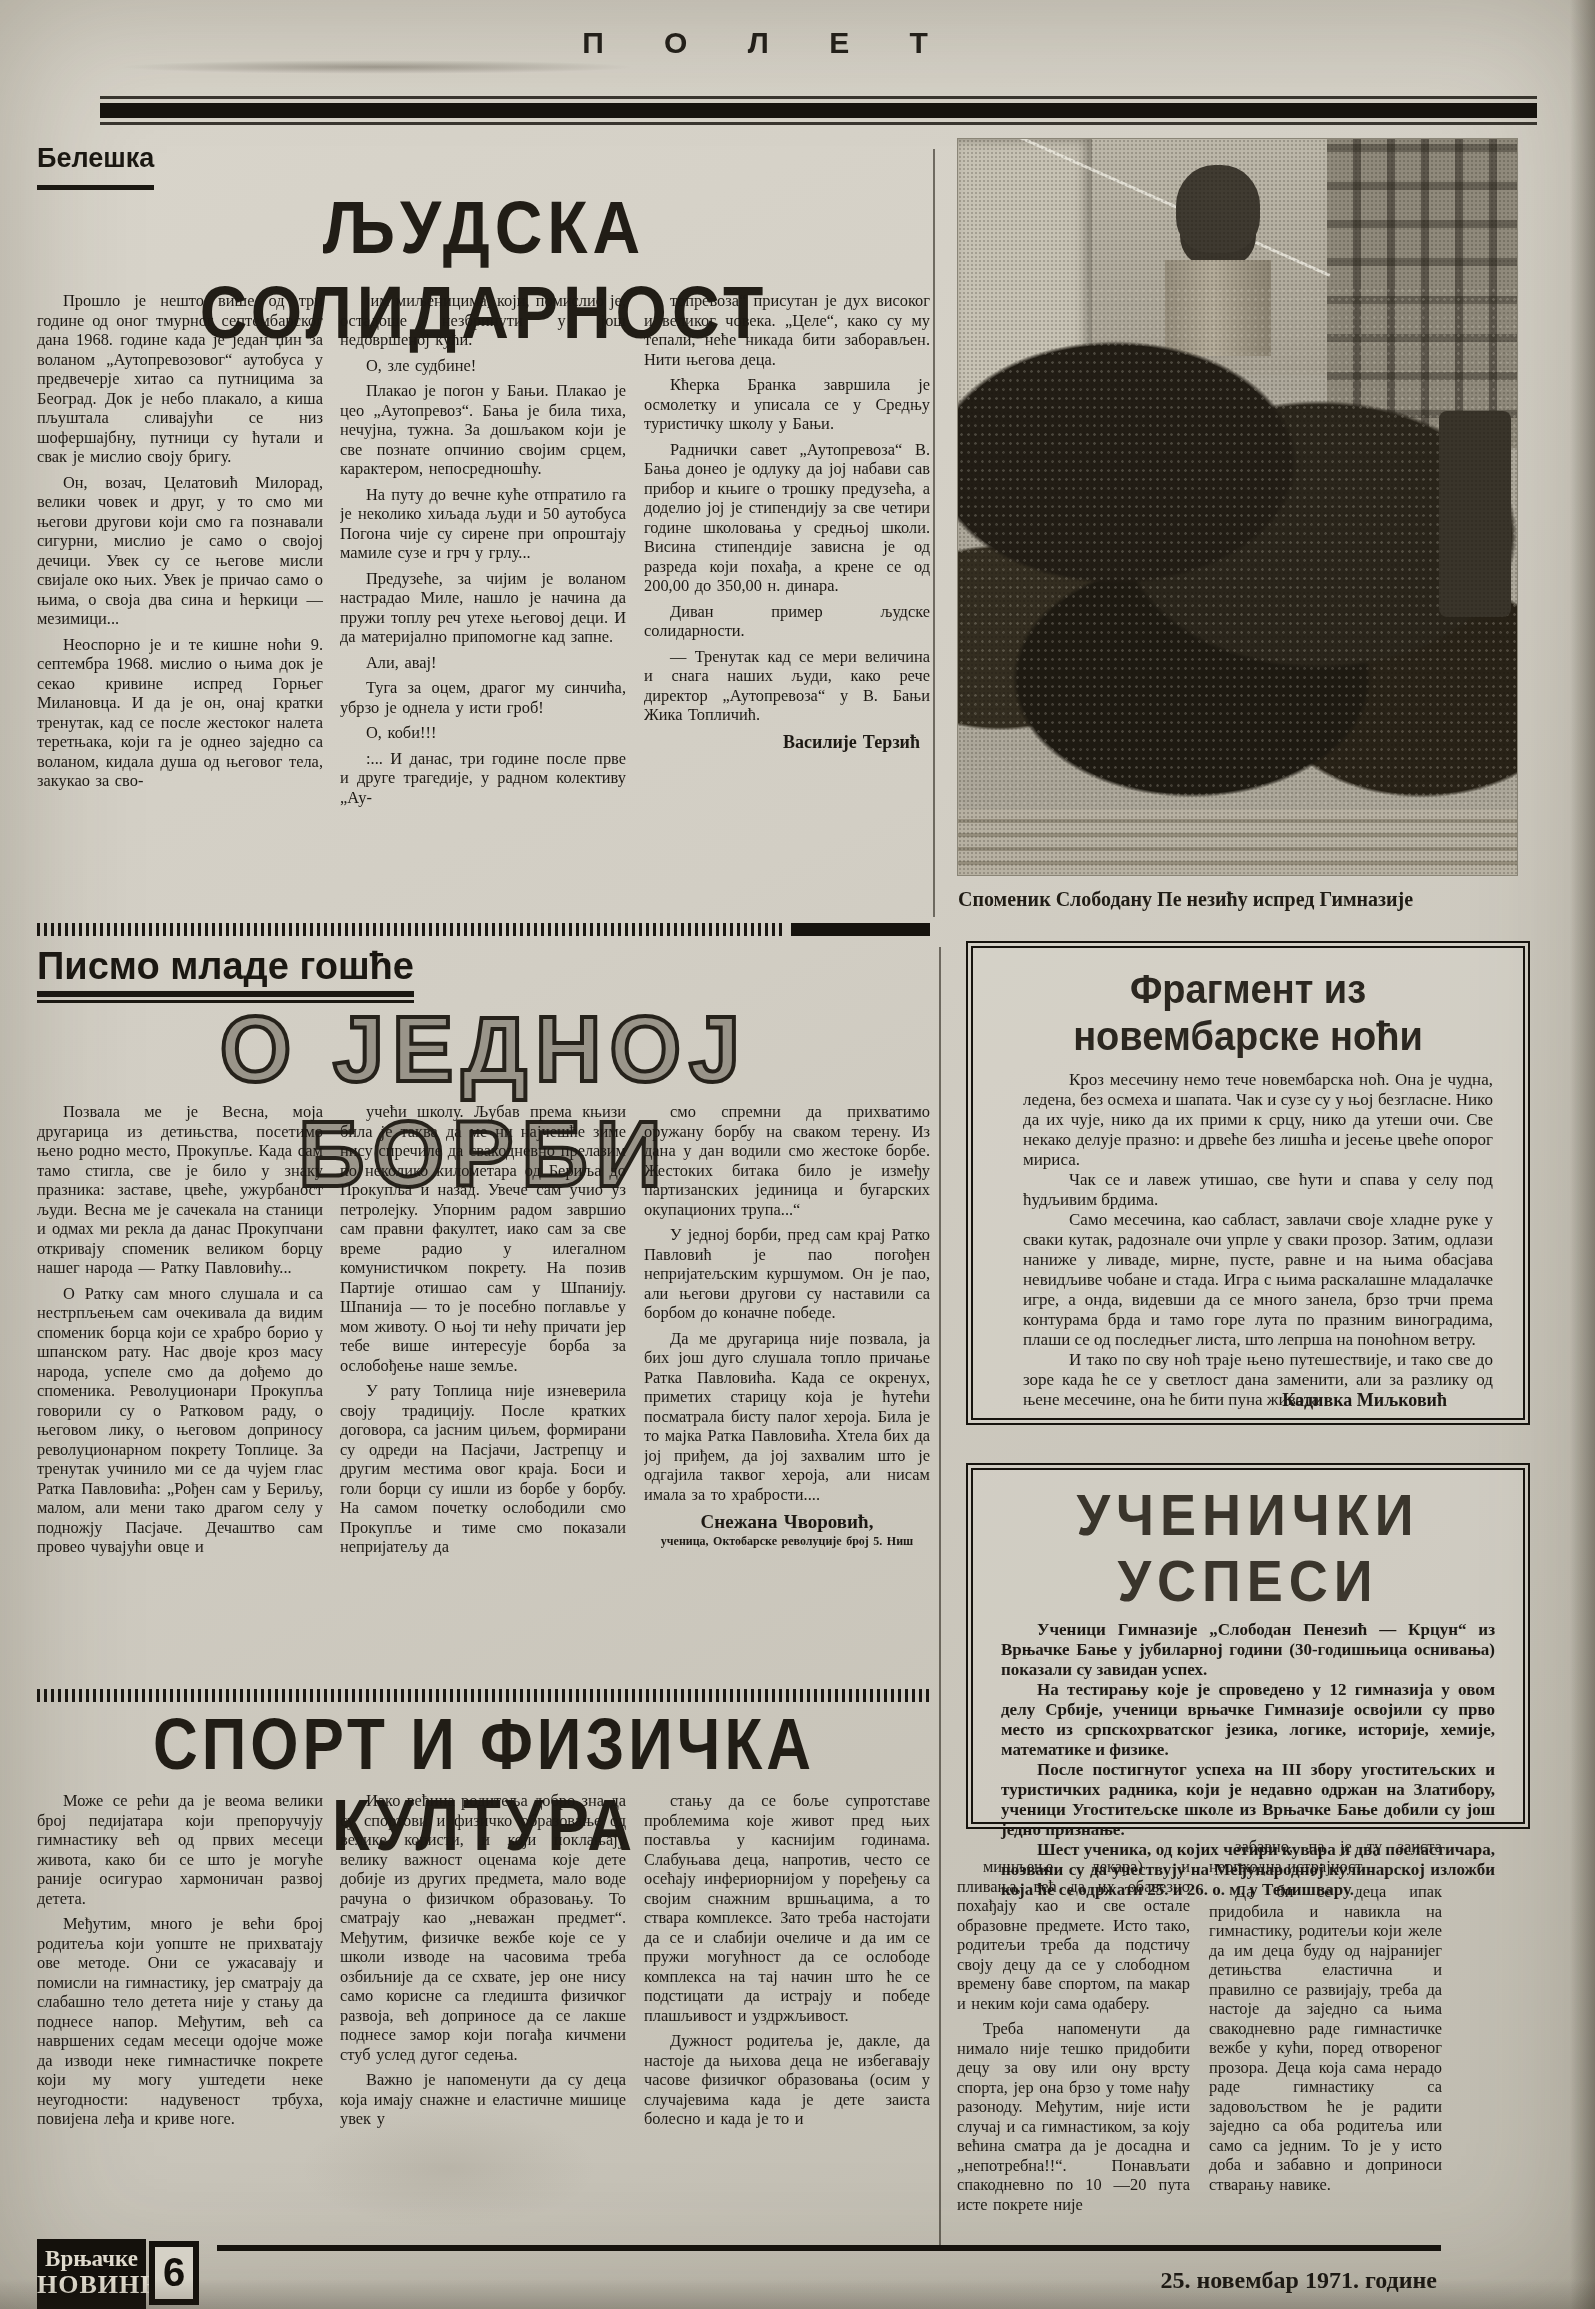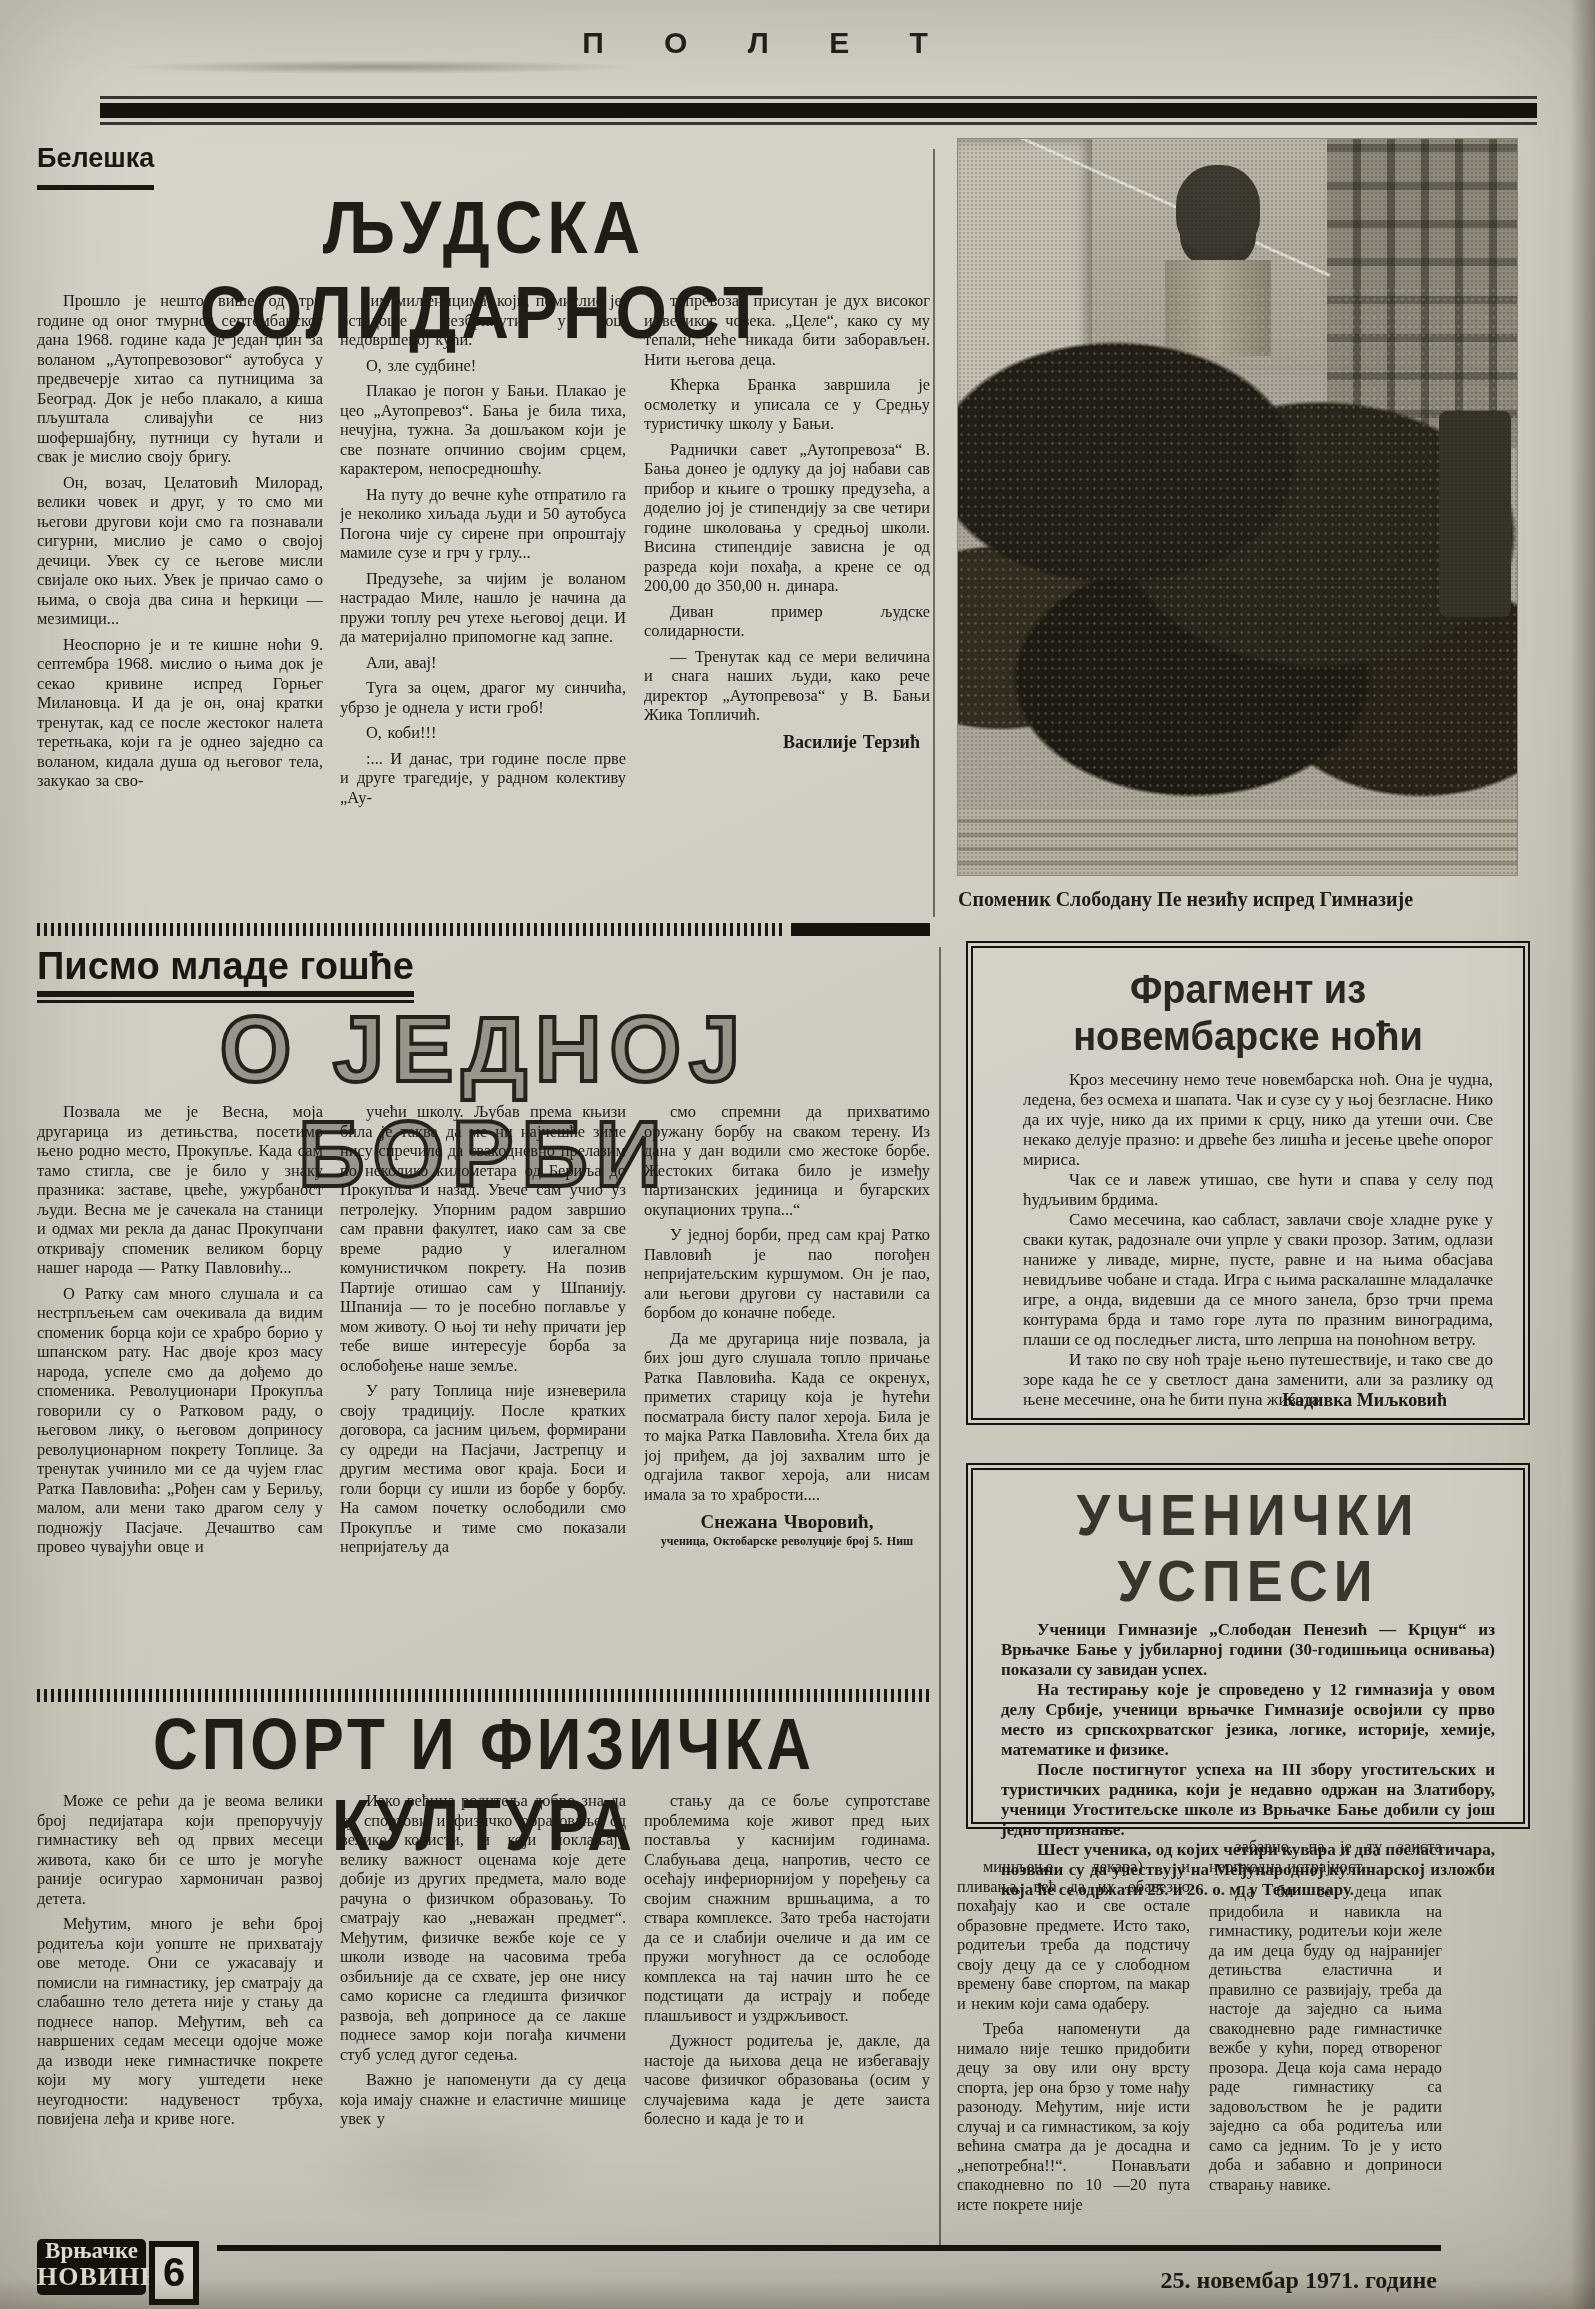--- a/index.html
+++ b/index.html
@@ -111,23 +111,23 @@
   .box-success .para{text-indent:36px;margin:0;}
 
   
   .h-sport{top:1703px;font-size:62px;letter-spacing:4px;transform:scale(1,1.15);transform-origin:top;}
   .sport-col{top:1791px;height:473px;}
   .sport-col-r{top:1837px;height:428px;width:233px;}
   .c4{left:957px;margin-top:20px;} .c5{left:1209px;}
 
   
   .footer-line{position:absolute;top:2245px;left:217px;width:1224px;height:6px;background:#16130e;}
-  .brand-box{position:absolute;left:37px;top:2239px;width:109px;height:56px;background:#14110c;
-    color:#ded9cc;text-align:center;border-radius:5px;
-    font-weight:bold;line-height:1.05;padding-top:0;box-sizing:border-box;}
+  .brand-box{position:absolute;left:37px;top:2239px;width:109px;height:71px;background:#14110c;
+    color:#ded9cc;text-align:center;border-radius:0;
+    font-weight:bold;line-height:1.05;padding-top:8px;box-sizing:border-box;}
   .brand-l1{font-size:23px;} .brand-l2{font-size:26px;letter-spacing:1px;}
   .pagenum-box{position:absolute;left:149px;top:2241px;width:50px;height:64px;background:#d5d1c6;
     border:6px solid #14110c;box-sizing:border-box;text-align:center;
     font-family:"Liberation Sans",sans-serif;font-weight:bold;font-size:40px;line-height:50px;color:#14110c;}
   .footer-date{position:absolute;top:2267px;right:159px;font-weight:bold;font-size:24px;color:#1d1914;}
 
   .smudge{position:absolute;border-radius:50%;pointer-events:none;}
   .sm1{left:119px;top:60px;width:517px;height:14px;background:radial-gradient(rgba(60,52,38,.35),transparent 70%);}
   .sm2{left:299px;top:2109px;width:299px;height:119px;background:radial-gradient(rgba(70,60,40,.10),transparent 70%);}
 </style>

